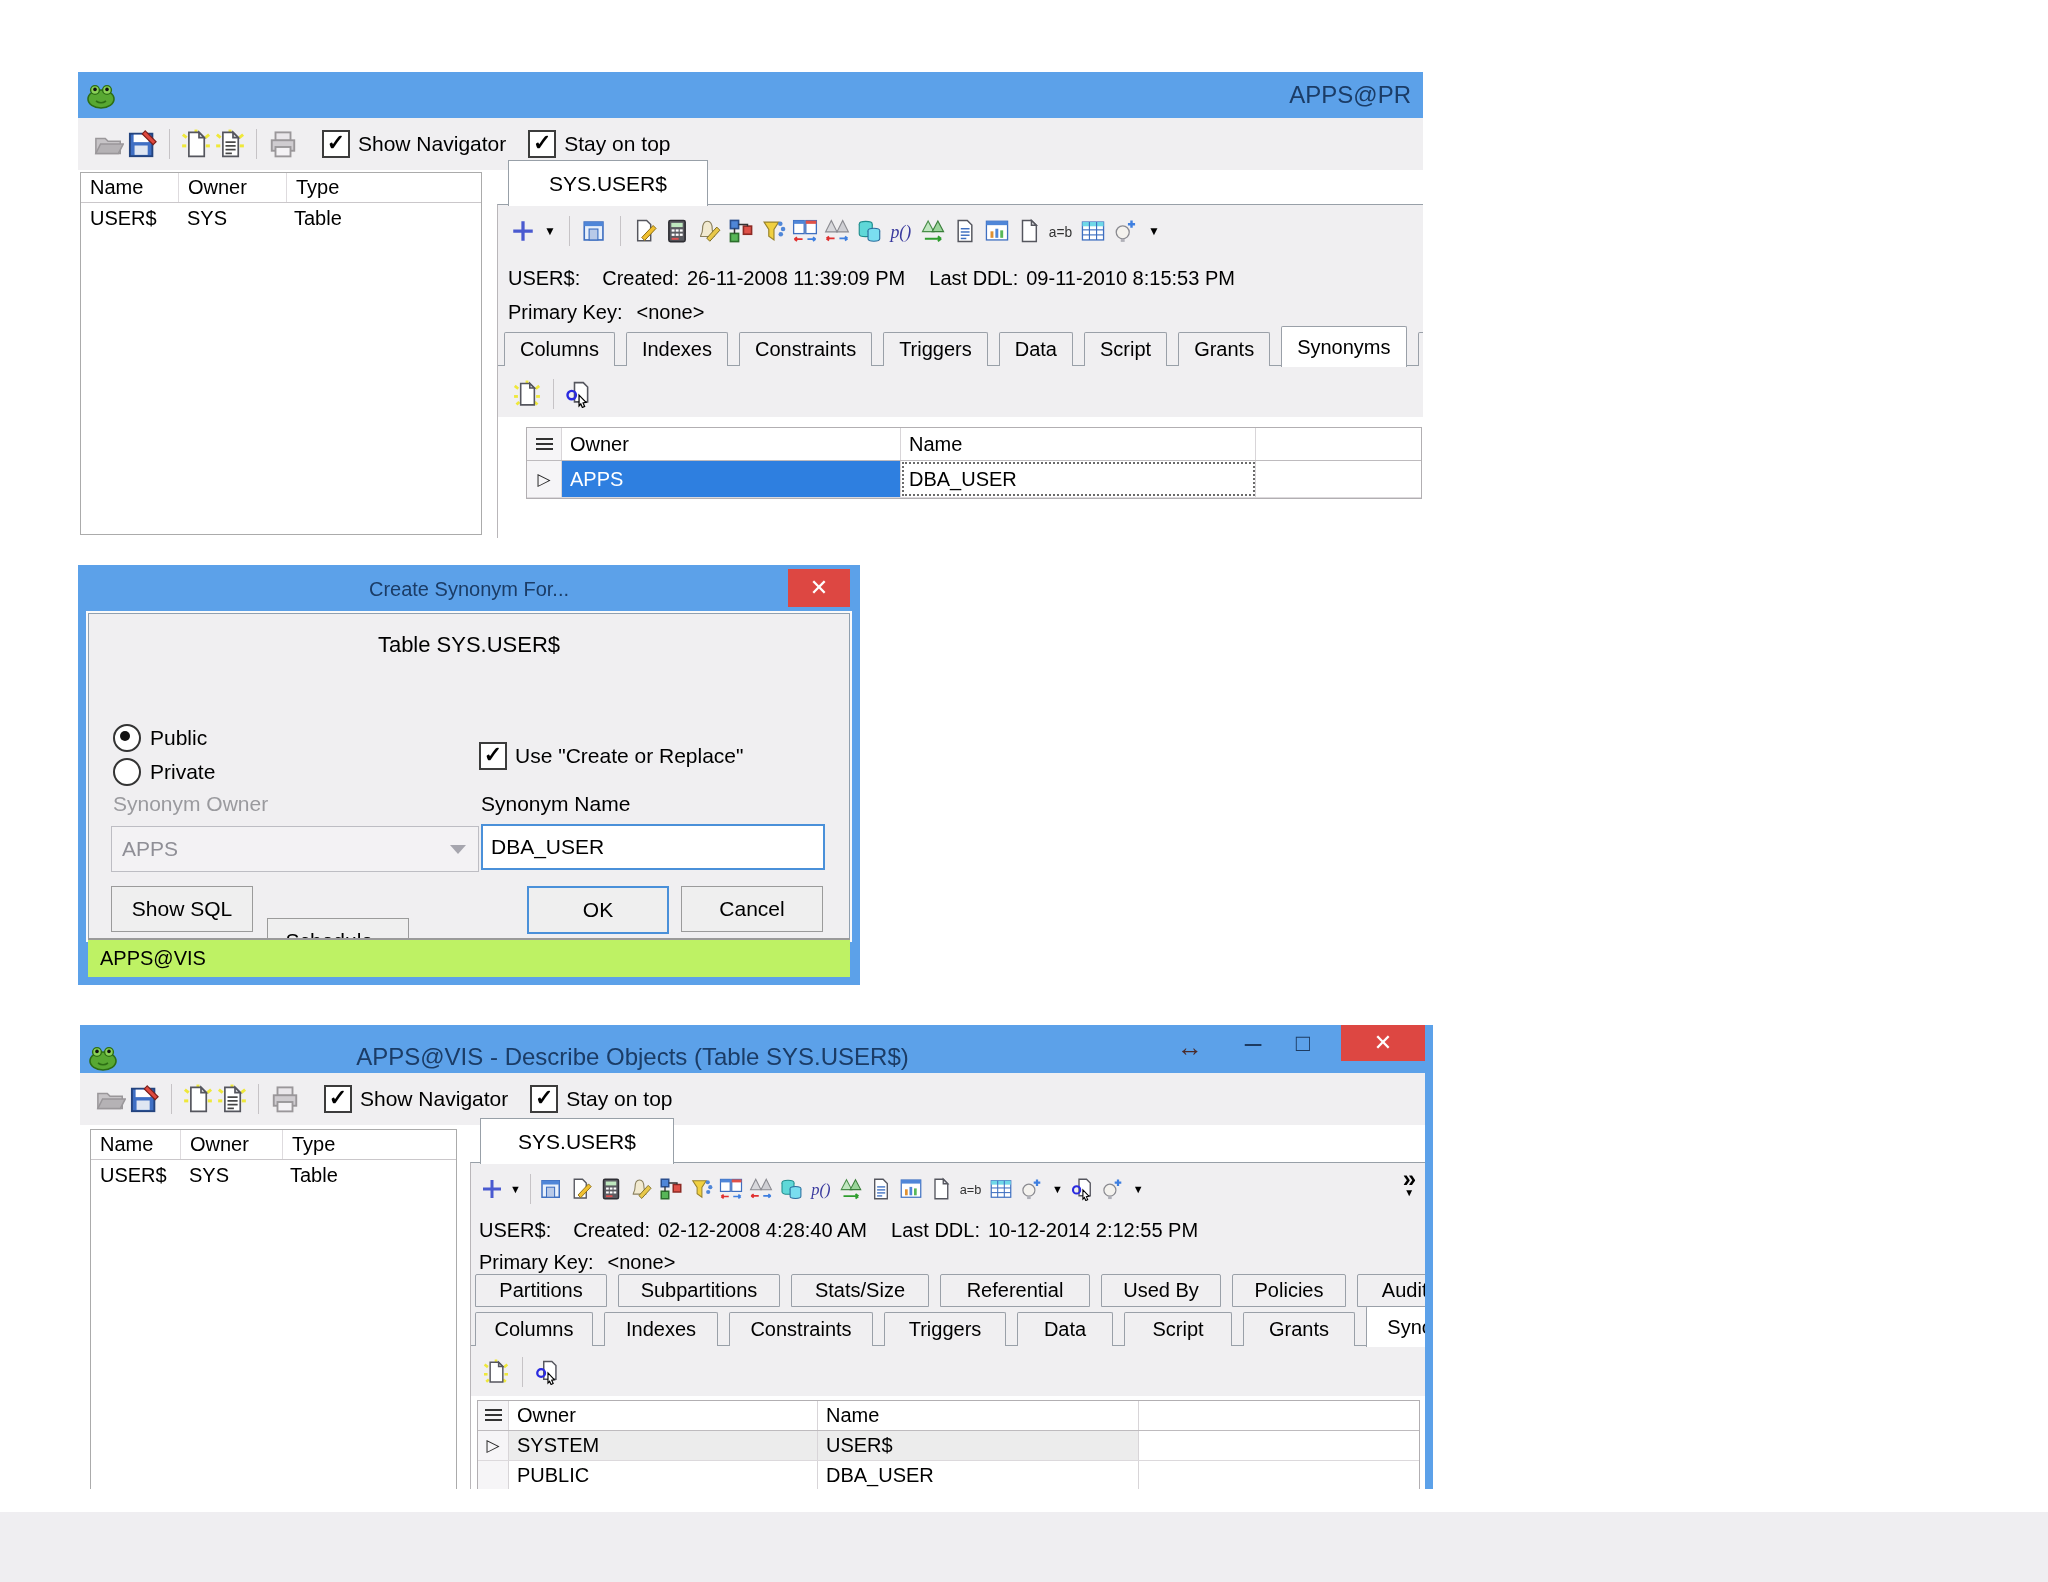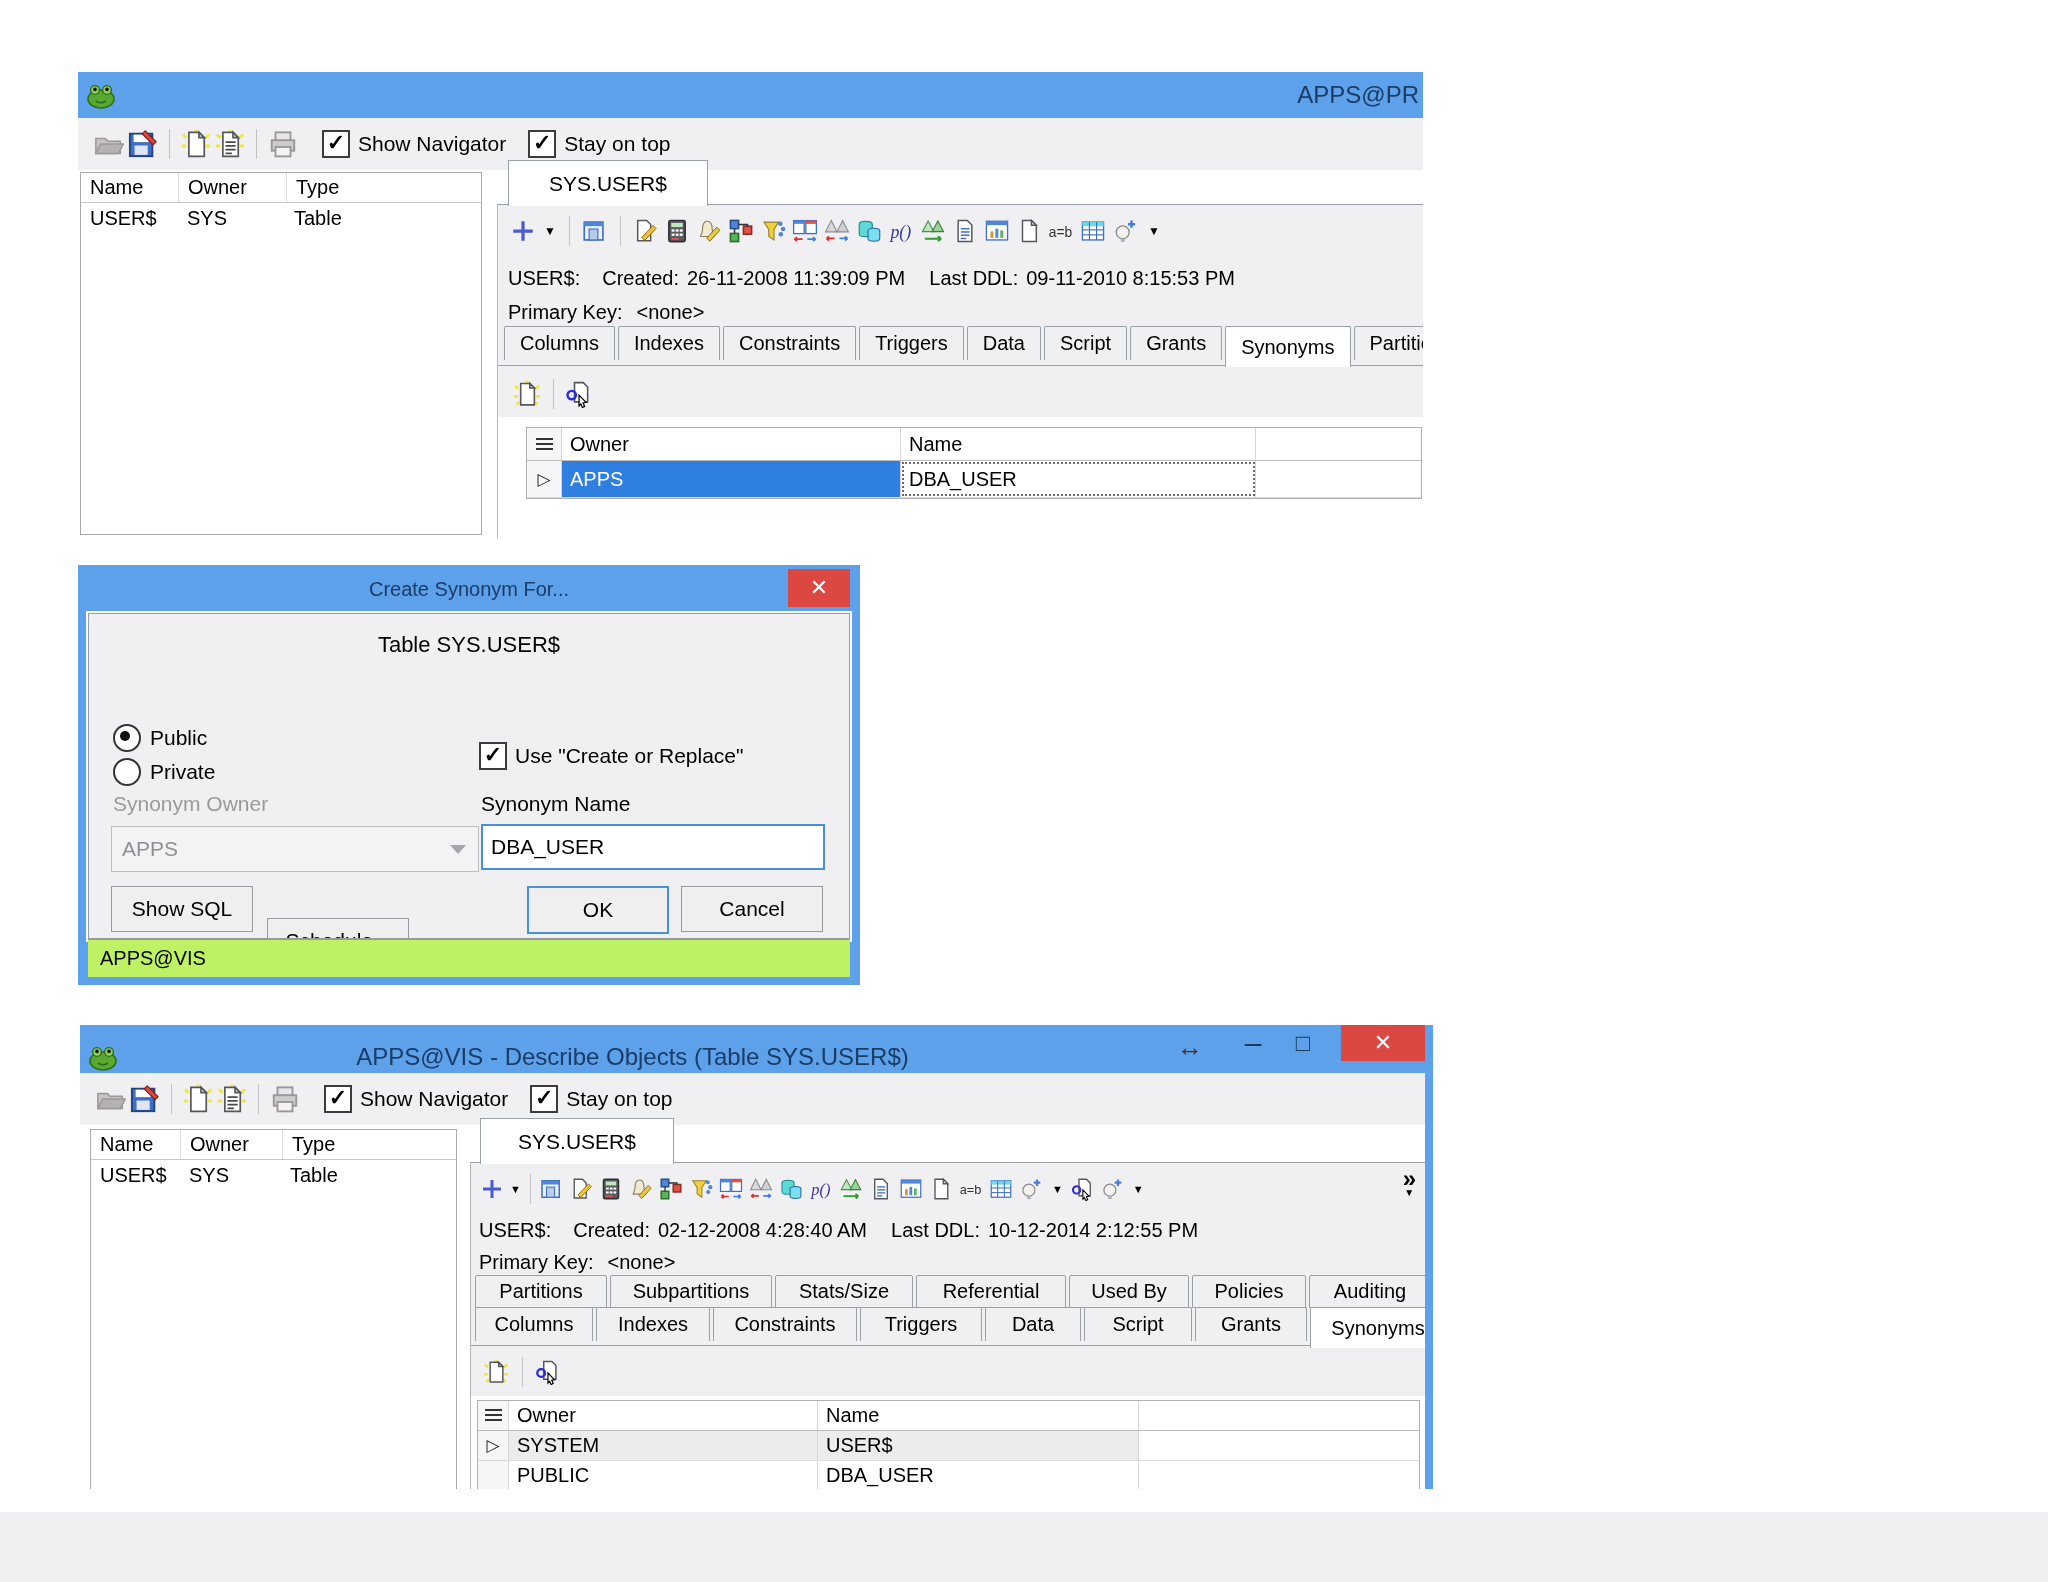--- a/index.html
+++ b/index.html
@@ -21,21 +21,21 @@
   .nav-row{display:flex;height:31px;align-items:center;}
   .nav-row .nc{padding-left:9px;}
   .doc-tab{position:absolute;background:#fff;border:1px solid #98a0a8;border-bottom:none;font-size:21px;display:flex;align-items:center;justify-content:center;z-index:4;}
   .desc-panel{position:absolute;background:#f0eff1;border-top:1px solid #98a0a8;border-left:1px solid #b9b6b9;}
   .dtoolbar{position:absolute;left:0;top:2px;right:0;height:48px;display:flex;align-items:center;padding-left:10px;}
   .info-line{position:absolute;font-size:20px;white-space:nowrap;}
   .info-line span{margin-right:8px;}
   .info-line .lead{margin-right:22px;}
   .info-line .gap{margin-right:24px;}
   .hline{position:absolute;height:1px;background:#98a0a8;}
-  .tabs{position:absolute;display:flex;align-items:flex-start;z-index:2;}
+  .tabs{position:absolute;display:flex;align-items:flex-end;z-index:2;gap:8px;}
   .tab{display:flex;align-items:center;justify-content:center;font-size:20px;padding:0 15px;height:33px;
        background:#f0eff1;border:1px solid #9aa0a8;border-bottom:none;margin-right:3px;border-radius:2px 2px 0 0;}
   .tab.sel{background:#fff;height:40px;margin-bottom:-1px;z-index:3;}
   .tabrow1 .tab{height:31px;border-bottom:1px solid #9aa0a8;}
   .sub-toolbar{position:absolute;display:flex;align-items:center;}
   .grid-area{position:absolute;background:#fff;}
   .grid{position:absolute;border:1px solid #b2afb2;background:#fff;}
   .grid-head{display:flex;height:32px;border-bottom:1px solid #bebbbe;align-items:stretch;font-size:20px;}
   .gcell{display:flex;align-items:center;padding-left:8px;border-right:1px solid #d8d5d8;overflow:hidden;}
   .gcell.corner{justify-content:center;padding-left:0;background:#f6f5f7;}
@@ -84,21 +84,21 @@
       <span class="ticon" style="margin-left:6px;">
         <svg width="32" height="32" viewBox="0 0 16 16">
             <ellipse cx="8" cy="10" rx="6.5" ry="4.5" fill="#58a832" stroke="#2d6e14" stroke-width="0.8"></ellipse>
             <circle cx="5" cy="5.5" r="2.2" fill="#8bd157" stroke="#2d6e14" stroke-width="0.7"></circle>
             <circle cx="11" cy="5.5" r="2.2" fill="#8bd157" stroke="#2d6e14" stroke-width="0.7"></circle>
             <circle cx="5" cy="5.2" r="0.9" fill="#111"></circle>
             <circle cx="11" cy="5.2" r="0.9" fill="#111"></circle>
             <path d="M5.5 11 Q8 12.8 10.5 11" stroke="#2d6e14" fill="none" stroke-width="0.8"></path>
           </svg>
       </span>
-      <span class="title-text" style="position:absolute;right:4px;">APPS@PR</span>
+      <span class="title-text" style="position:absolute;right:12px;">APPS@PR</span>
     </div>
 
     <div class="toolbar" style="left:0;top:46px;right:0;height:52px;">
       <span class="ticon">
         <svg width="30" height="30" viewBox="0 0 16 16">
             <path d="M1 13 L1 5 L6 5 L7.5 6.5 L14 6.5 L14 13 Z" fill="#c7c4c7" stroke="#9a979a" stroke-width="0.8"></path>
             <path d="M1 13 L3.5 8 L15.6 8 L13 13 Z" fill="#b5b2b5" stroke="#9a979a" stroke-width="0.8"></path>
           </svg>
       </span>
       <span class="ticon">

